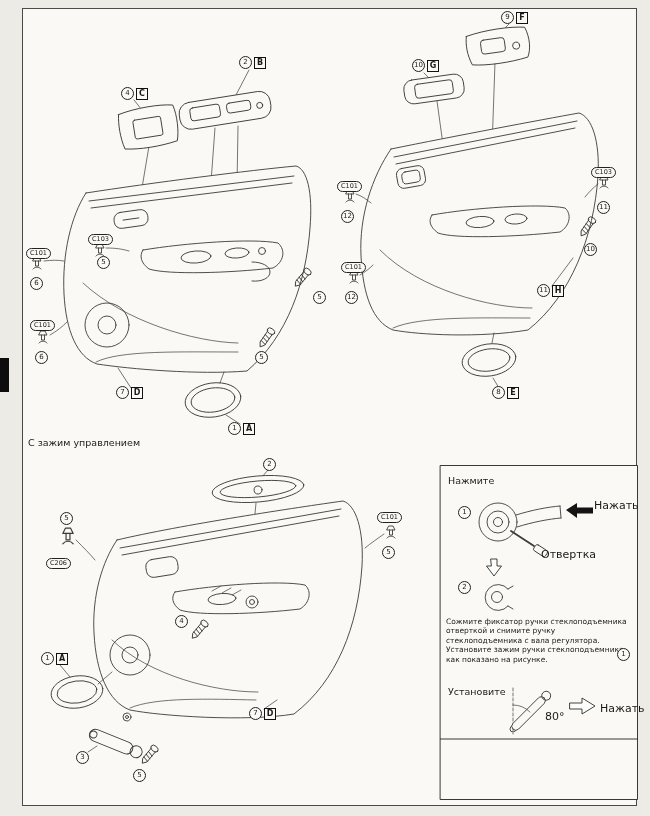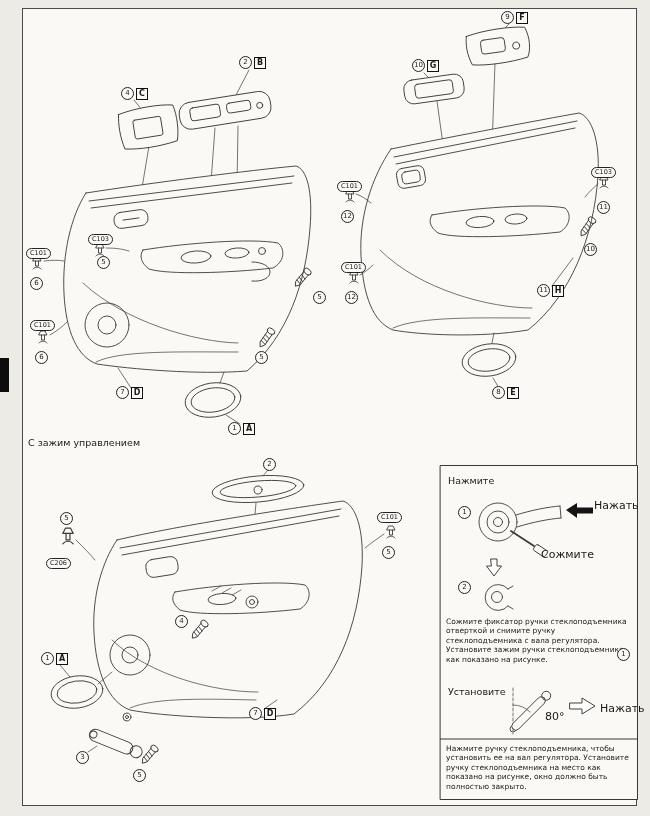--- a/index.html
+++ b/index.html
@@ -325,21 +325,20 @@
   <span class="n" style="left:76px;top:751px">3</span>
   <span class="co" style="left:249px;top:707px">
     <span class="n">7</span>
     <span class="l">D</span>
   </span>
   <span class="n" style="left:133px;top:769px">5</span>
 
   <div class="box-title" style="left:448px;top:475px">Нажмите</div>
   <span class="n" style="left:458px;top:506px">1</span>
   <div class="fig-label" style="left:594px;top:499px">Нажать</div>
-  <div class="fig-label" style="left:541px;top:548px">Сожмите</div>
+  <div class="fig-label" style="left:541px;top:548px">Отвертка</div>
   <span class="n" style="left:458px;top:581px">2</span>
   <div class="para" style="left:446px;top:617px">Сожмите фиксатор ручки стеклоподъемника отверткой и снимите ручку стеклоподъемника с вала регулятора. Установите зажим ручки стеклоподъемника как показано на рисунке.</div>
   <span class="n" style="left:617px;top:648px">1</span>
   <div class="box-title" style="left:448px;top:686px">Установите</div>
   <div class="fig-label" style="left:545px;top:710px">80°</div>
   <div class="fig-label" style="left:600px;top:702px">Нажать</div>
-  <div class="para" style="left:446px;top:744px">Нажмите ручку стеклоподъемника, чтобы установить ее на вал регулятора. Установите ручку стеклоподъемника на место как показано на рисунке, окно должно быть полностью закрыто.</div>
 </div>
 
 </body></html>

